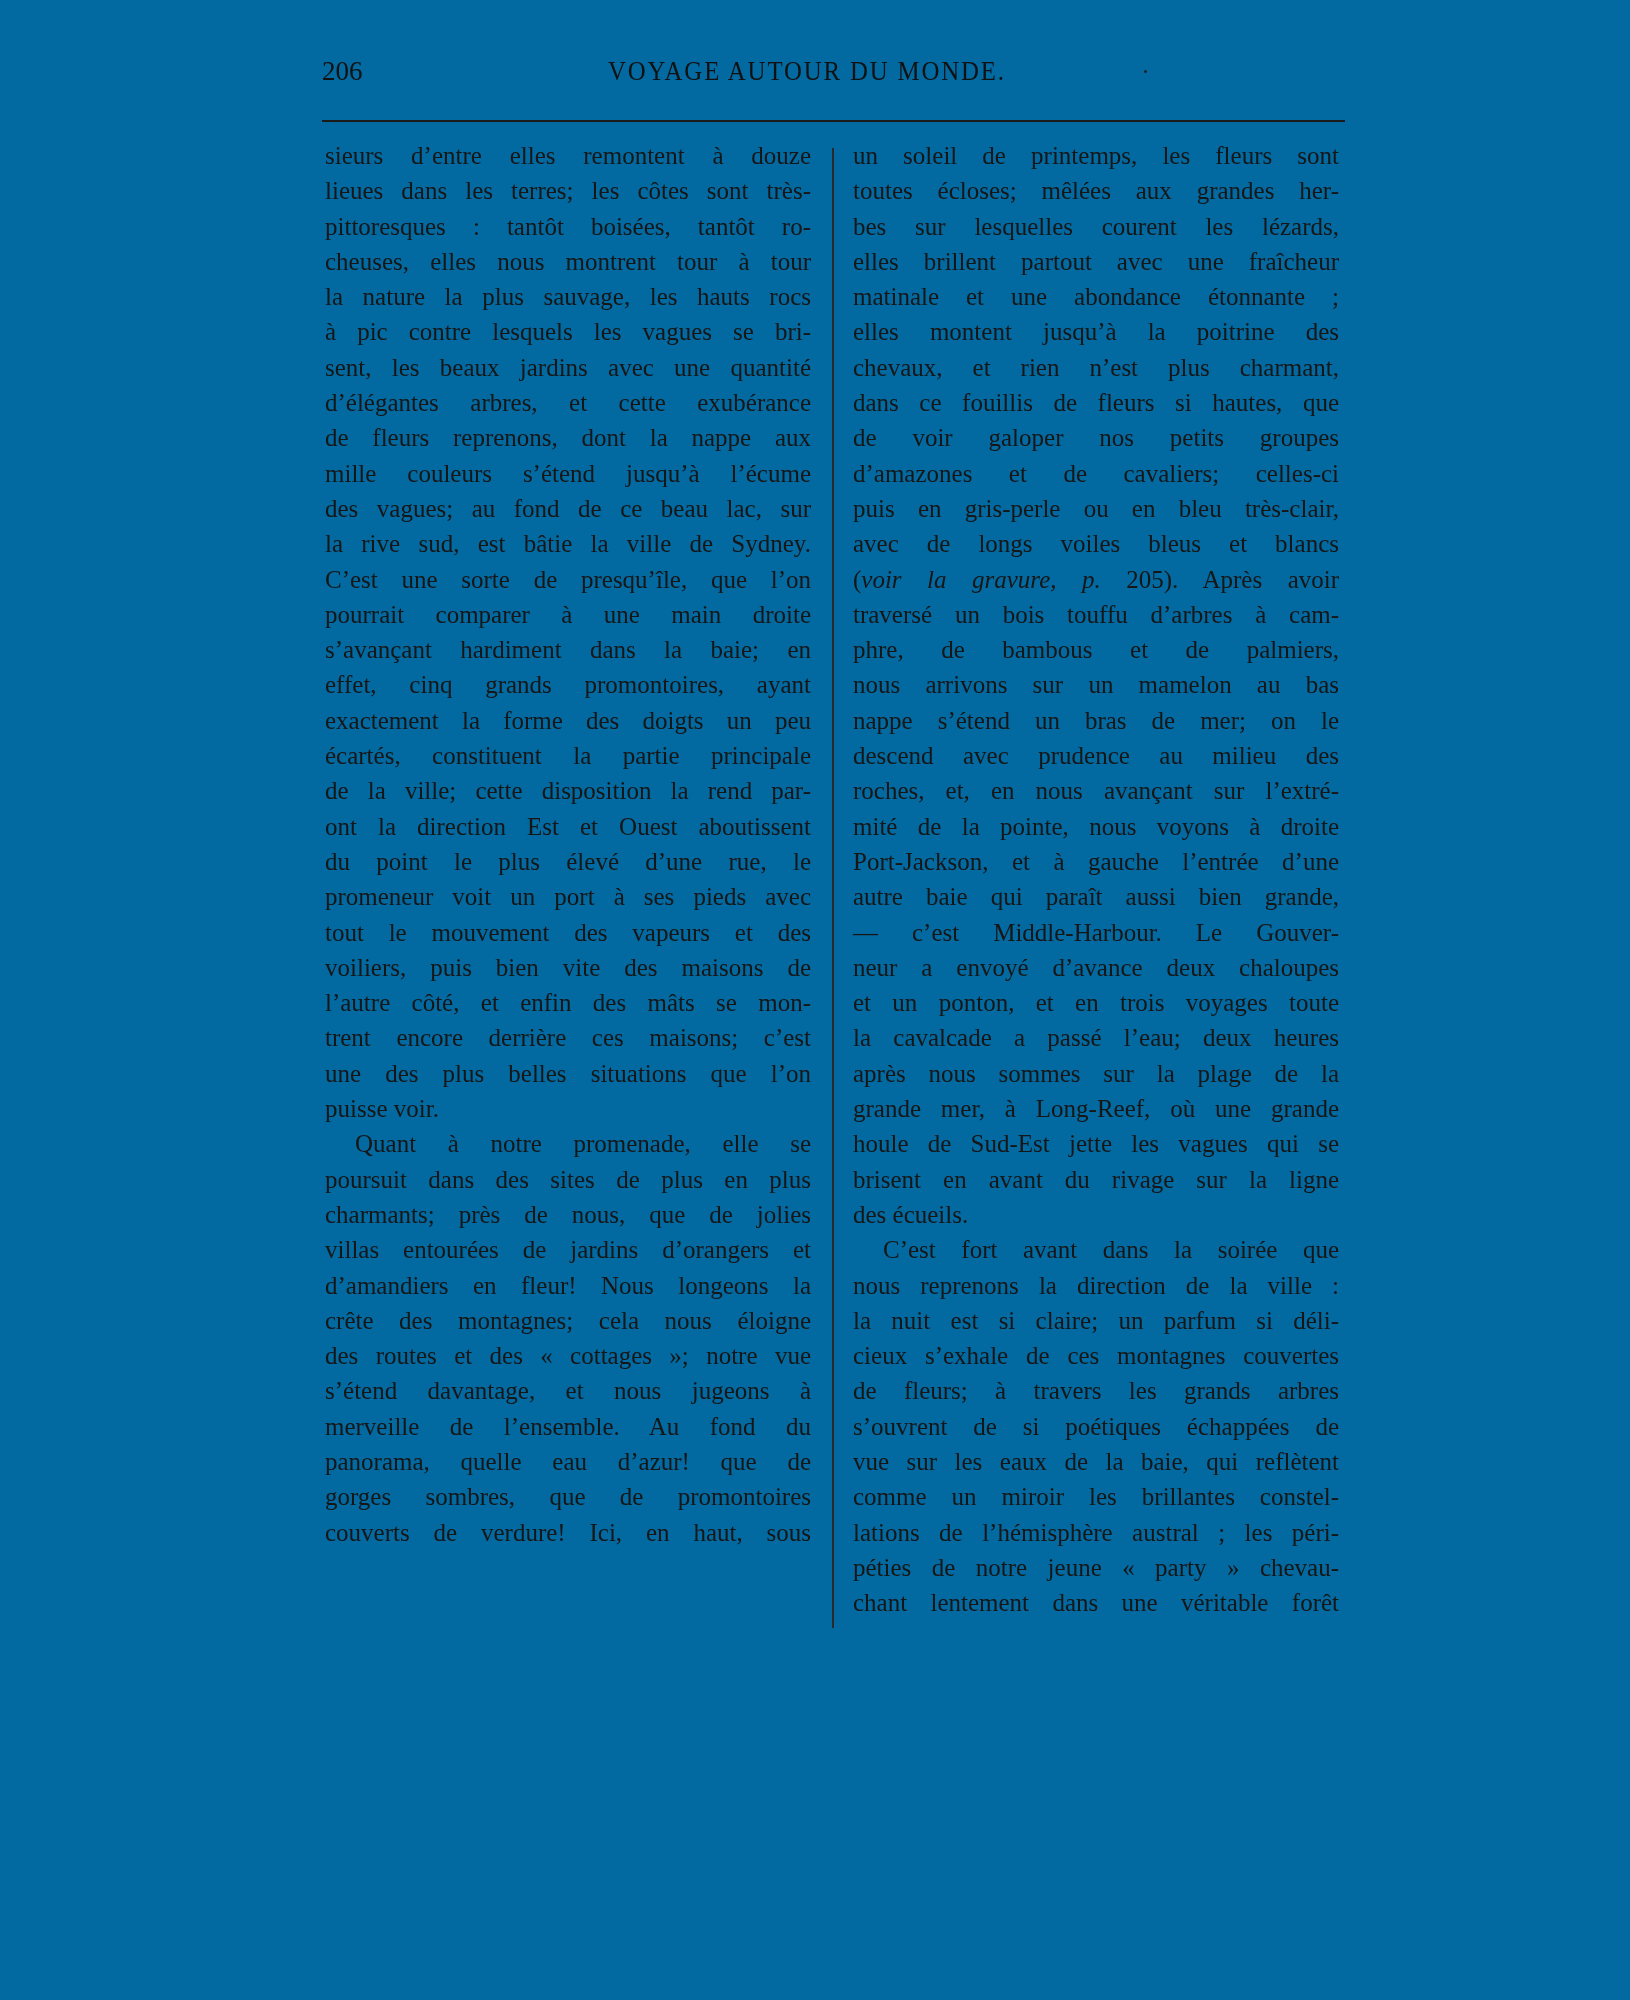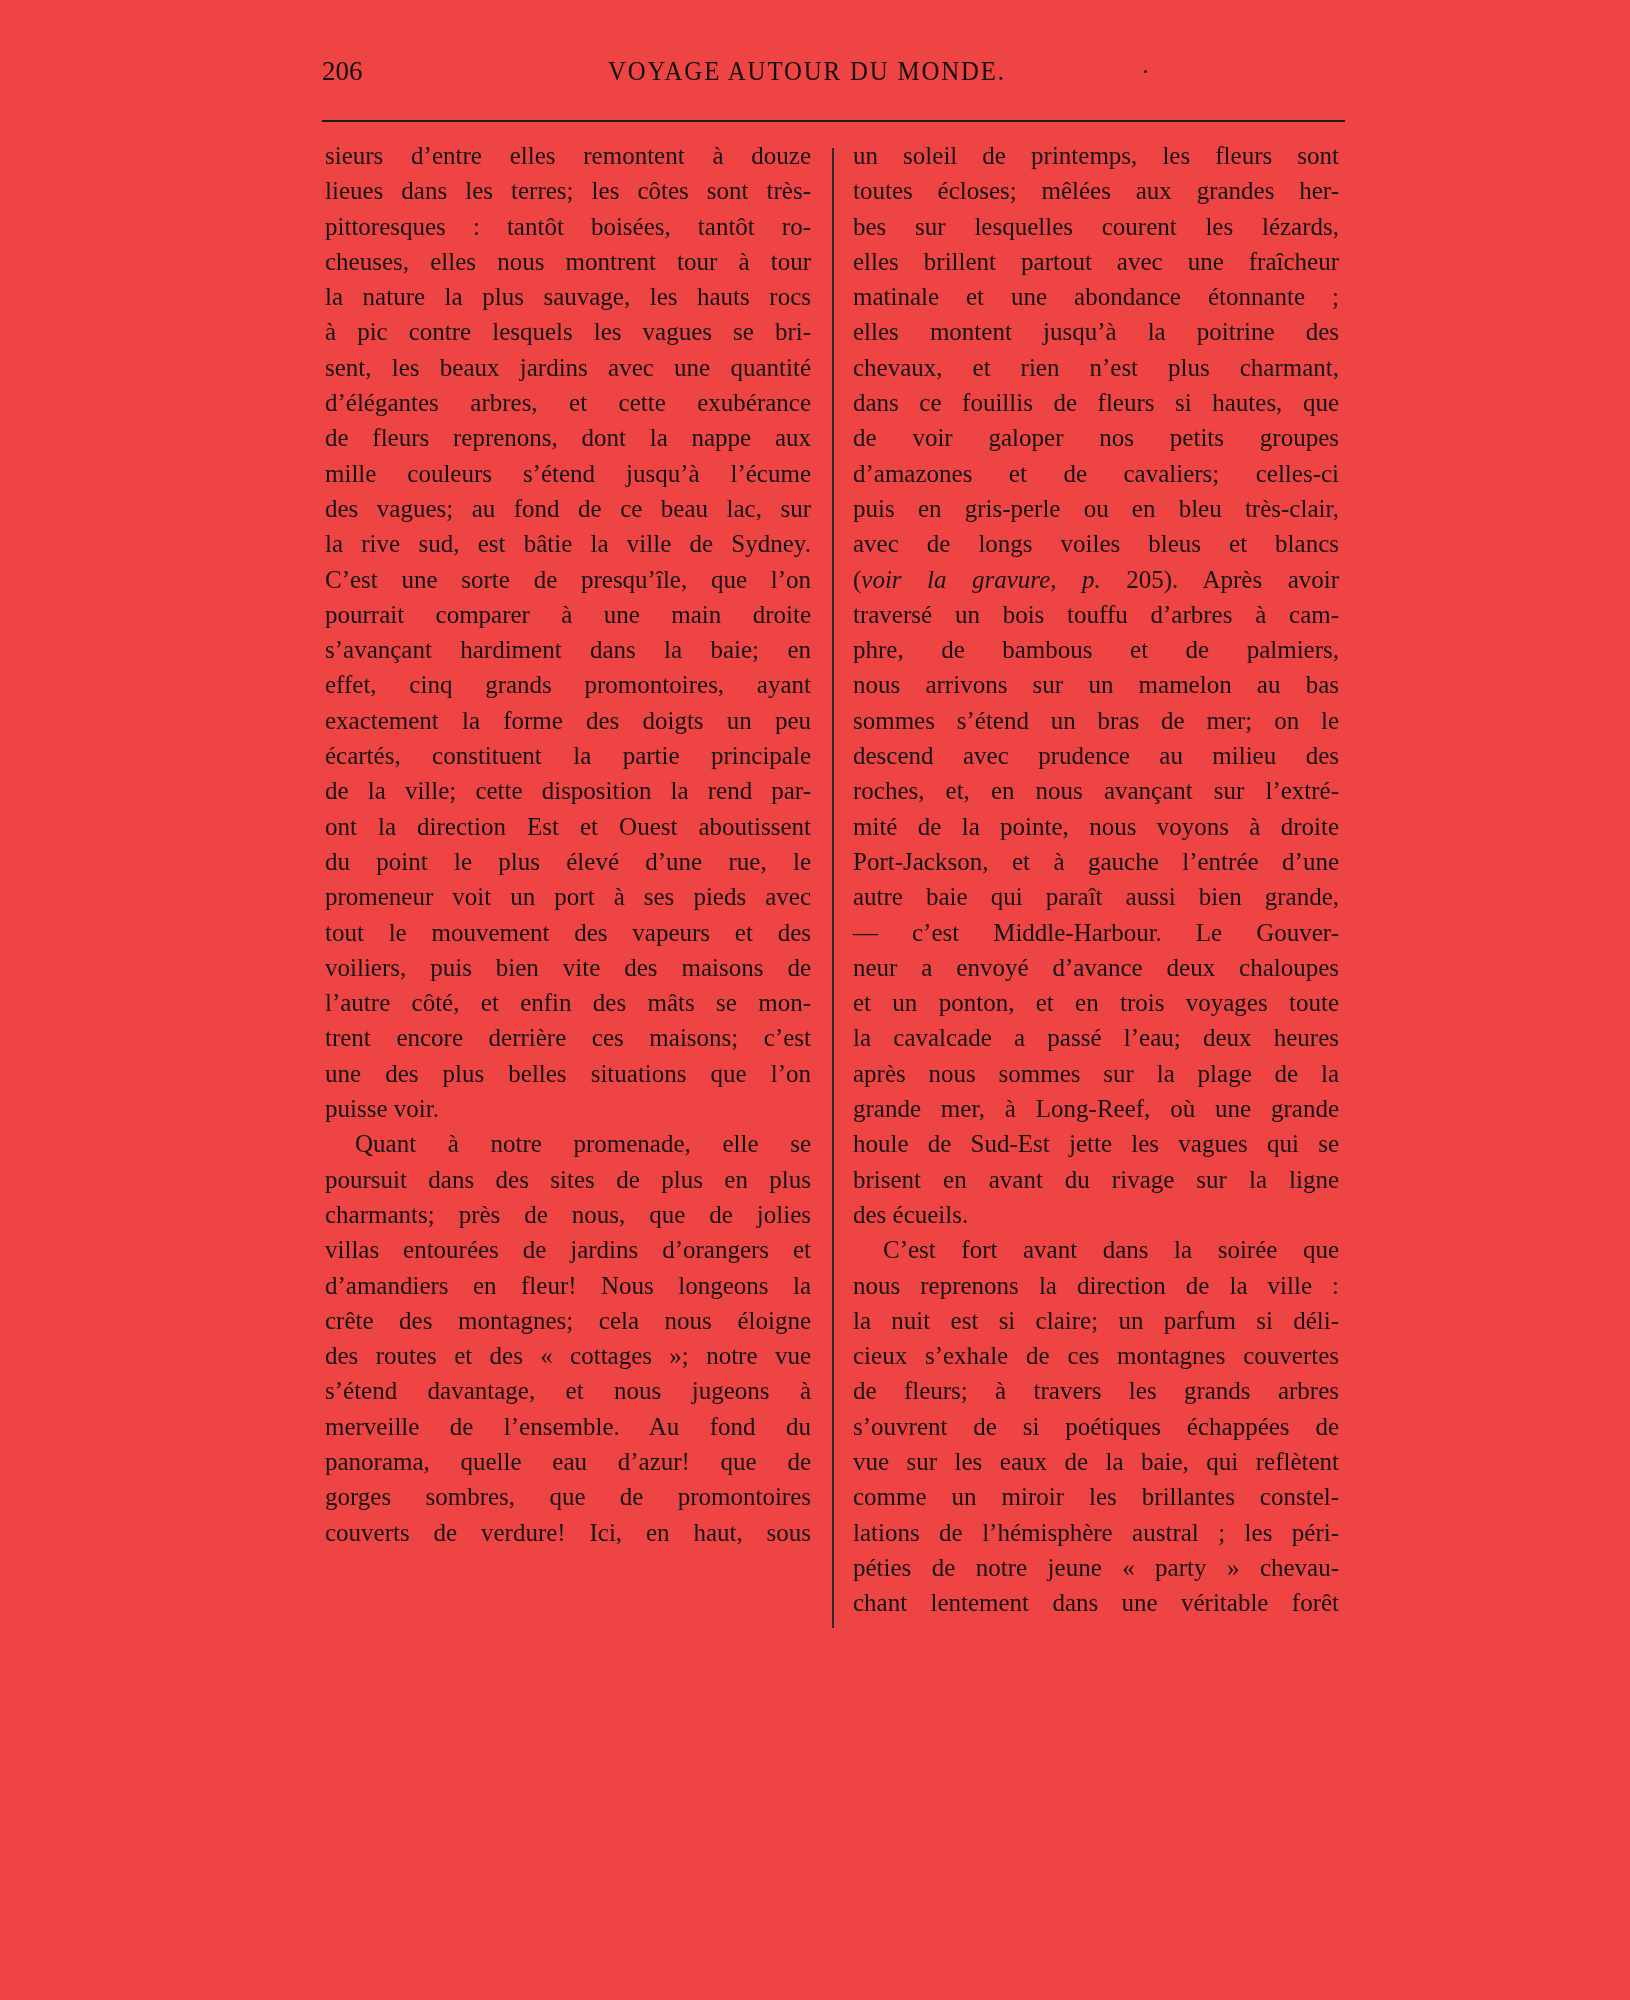--- a/index.html
+++ b/index.html
@@ -12,21 +12,21 @@
       height: 2000px;
       position: relative;
       overflow: hidden;
       color: #1a1a1a;
       font-family: "Liberation Serif", "DejaVu Serif", serif;
     }
     .page {
       position: absolute;
       left: 0; top: 0;
       width: 1630px; height: 2000px;
-      background: #ef4444;
+      background: #0369a1;
     }
     .running-head {
       position: absolute;
       top: 56px;
       left: 322px;
       width: 1020px;
       height: 40px;
     }
     .page-number {
       position: absolute;
@@ -169,21 +169,21 @@
     <span class="line">chevaux, et rien n’est plus charmant,</span>
     <span class="line">dans ce fouillis de fleurs si hautes, que</span>
     <span class="line">de voir galoper nos petits groupes</span>
     <span class="line">d’amazones et de cavaliers; celles-ci</span>
     <span class="line">puis en gris-perle ou en bleu très-clair,</span>
     <span class="line">avec de longs voiles bleus et blancs</span>
     <span class="line"><span>(</span><em>voir la gravure, p.</em><span> 205</span><span>). Après avoir</span></span>
     <span class="line">traversé un bois touffu d’arbres à cam-</span>
     <span class="line">phre, de bambous et de palmiers,</span>
     <span class="line">nous arrivons sur un mamelon au bas</span>
-    <span class="line">sommes s’étend un bras de mer; on le</span>
+    <span class="line">nappe s’étend un bras de mer; on le</span>
     <span class="line">descend avec prudence au milieu des</span>
     <span class="line">roches, et, en nous avançant sur l’extré-</span>
     <span class="line">mité de la pointe, nous voyons à droite</span>
     <span class="line">Port-Jackson, et à gauche l’entrée d’une</span>
     <span class="line">autre baie qui paraît aussi bien grande,</span>
     <span class="line">— c’est Middle-Harbour. Le Gouver-</span>
     <span class="line">neur a envoyé d’avance deux chaloupes</span>
     <span class="line">et un ponton, et en trois voyages toute</span>
     <span class="line">la cavalcade a passé l’eau; deux heures</span>
     <span class="line">après nous sommes sur la plage de la</span>

